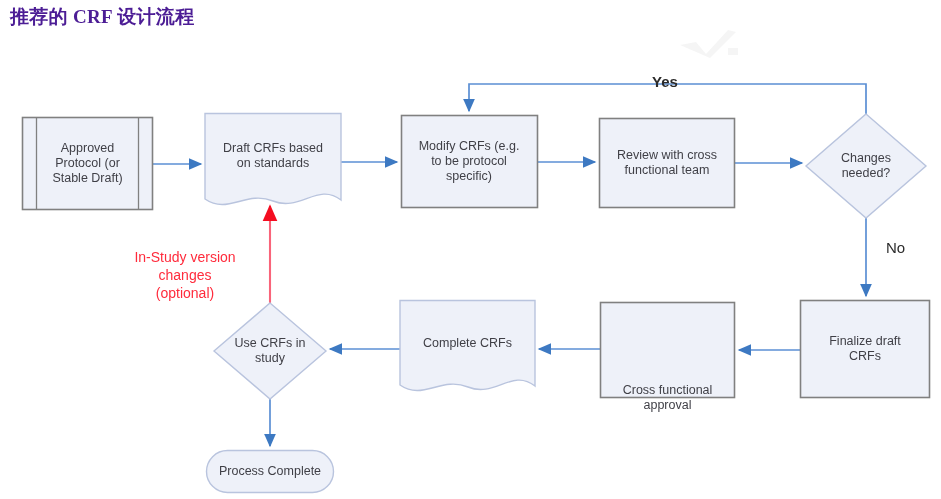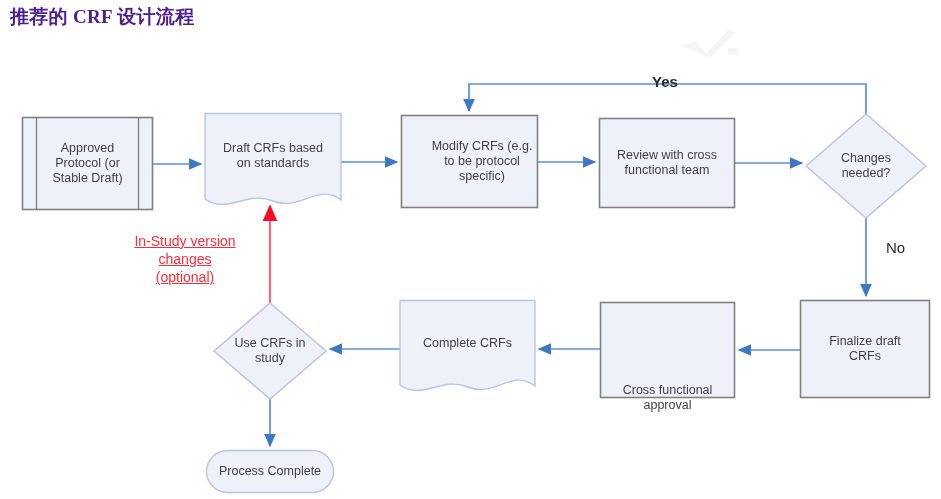--- a/index.html
+++ b/index.html
@@ -170,21 +170,21 @@
     <span style="white-space:pre-line">Approved
 Protocol (or
 Stable Draft)</span>
   </div>
 
   <div class="node-label" style="left:205px; top:118px; width:136px; height:76px;">
     <span style="white-space:pre-line">Draft CRFs based
 on standards</span>
   </div>
 
-  <div class="node-label" style="left:404px; top:115px; width:156px; height:92px;">
+  <div class="node-label" style="left:391px; top:115px; width:156px; height:92px;">
     <span style="white-space:pre-line">Modify CRFs (e.g.
 to be protocol
 specific)</span>
   </div>
 
   <div class="node-label" style="left:599px; top:118px; width:136px; height:90px;border-radius:30px;">
     <span style="white-space:pre-line">Review with cross
 functional team</span>
   </div>
 
@@ -217,19 +217,19 @@
   </div>
 
   <div class="edge-label" style="left:652px; top:73px;font-weight:bold;">
     <span>Yes</span>
   </div>
 
   <div class="edge-label" style="left:886px; top:239px;">
     <span>No</span>
   </div>
 
-  <div class="annotation-label" style="left:110px; top:232px; width:150px;text-decoration:underline;">
+  <div class="annotation-label" style="left:110px; top:248px; width:150px;">
     <div>In-Study version</div>
     <div>changes</div>
     <div>(optional)</div>
   </div>
 
 </div>
 
 </body></html>

